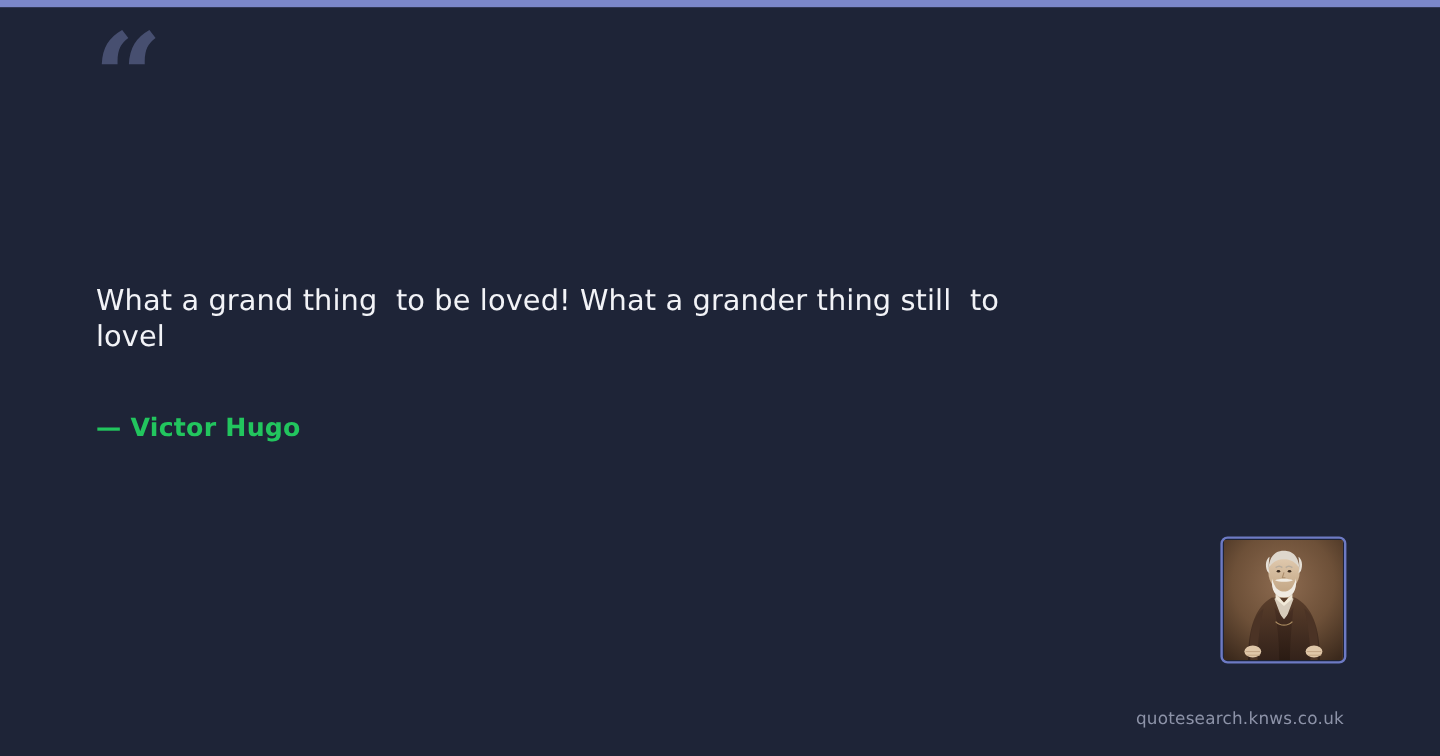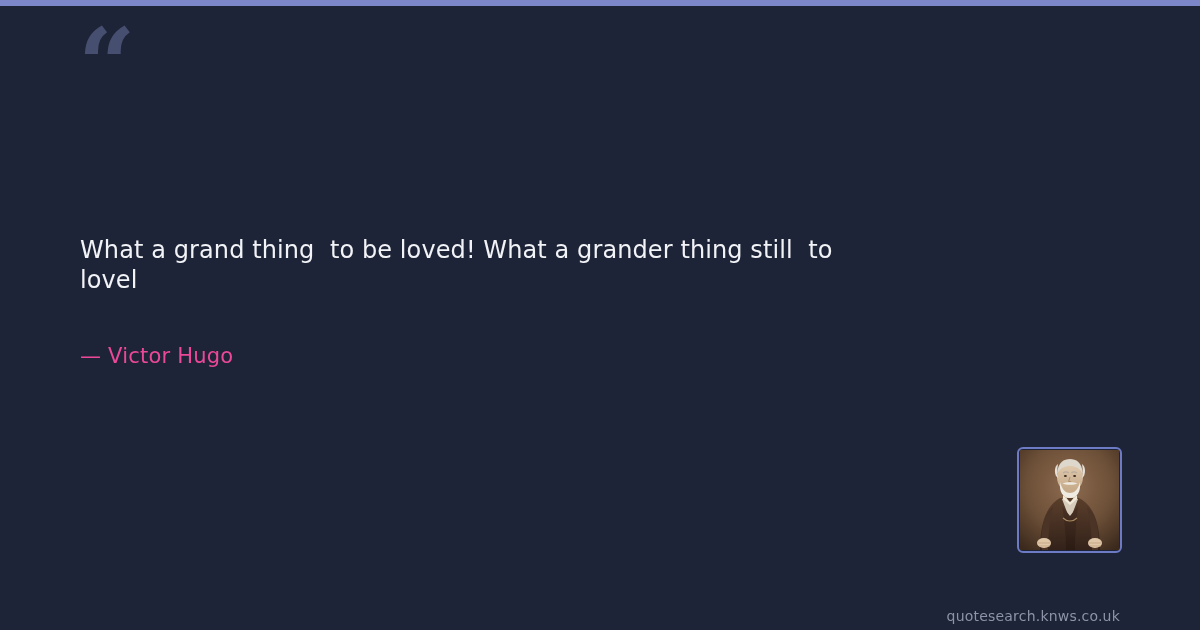--- a/index.html
+++ b/index.html
@@ -58,22 +58,22 @@
     letter-spacing:0.1px;
   }
 
   
   .attribution {
     position:absolute;
     left:80px;
     top:344px;
     font-family:"DejaVu Sans", sans-serif;
     font-size:21px;
-    font-weight:400;
-    color:#ec4899;
+    font-weight:700;
+    color:#22c55e;
     letter-spacing:0.2px;
     white-space:nowrap;
   }
 
   
   .portrait-wrap {
     position:absolute;
     left:1017px;
     top:447px;
     width:105px;
@@ -101,21 +101,20 @@
   .watermark {
     position:absolute;
     right:80px;
     top:591px;
     font-family:"DejaVu Sans", sans-serif;
     font-size:14px;
     font-weight:400;
     color:#8d93a8;
     letter-spacing:0.2px;
     white-space:nowrap;
-    margin-top:17px;
   }
 </style>
 </head>
 <body>
 
 <div class="card">
 
   <div class="top-bar"></div>
 
   <div class="quote-mark">“</div>

